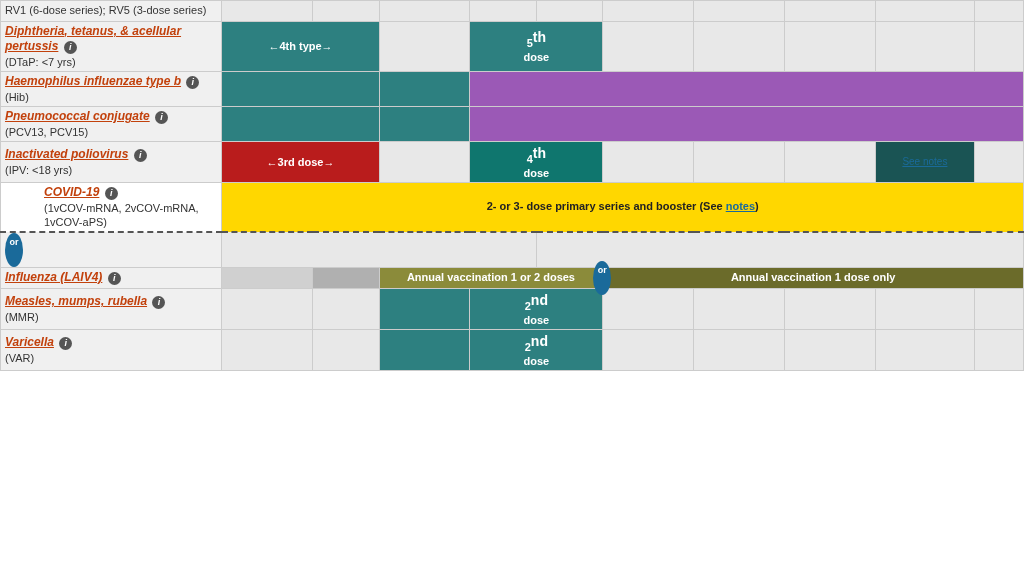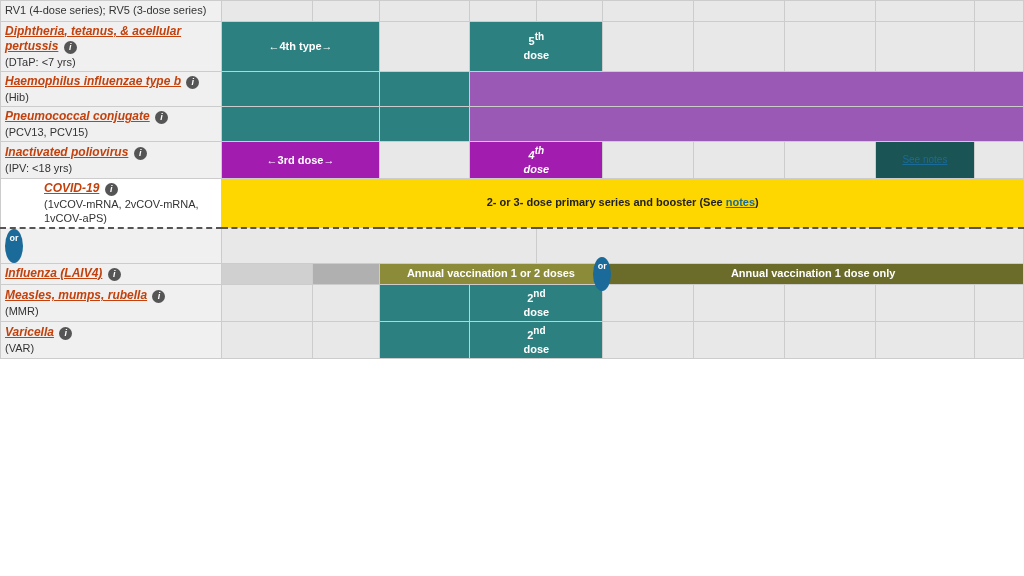--- a/index.html
+++ b/index.html
@@ -75,21 +75,21 @@
       border-radius: 50%;
       width: 18px;
       height: 34px;
       text-align: center;
       line-height: 18px;
       font-size: 9px;
       font-weight: bold;
     }
 
     sup {
-      font-size: 10px;
+      font-size: 14px;
       margin-top: 44px;
     }
 
     .notes-link {
       color: #1a6a9a;
       text-decoration: underline;
       cursor: pointer;
     }
 
     .see-notes {
@@ -112,21 +112,21 @@
     <col style="width:82px">
     <col style="width:82px">
     <col style="width:82px">
     <col style="width:90px">
     <col style="width:44px">
   </colgroup>
   <tbody>
 
     <tr>
       <td class="vaccine-col">
-        <span class="vaccine-sub">RV1 (4-dose series); RV5 (3-dose series)</span>
+        <span class="vaccine-sub">RV1 (6-dose series); RV5 (3-dose series)</span>
       </td>
       <td class="empty-cell"></td>
       <td class="empty-cell"></td>
       <td class="empty-cell"></td>
       <td class="empty-cell"></td>
       <td class="empty-cell"></td>
       <td class="empty-cell"></td>
       <td class="empty-cell"></td>
       <td class="empty-cell"></td>
       <td class="empty-cell"></td>
@@ -188,25 +188,25 @@
     </tr>
 
     <tr>
       <td class="vaccine-col">
         <div>
           <span class="vaccine-name">Inactivated poliovirus</span>
           <span class="info-icon">i</span>
         </div>
         <div class="vaccine-sub">(IPV: &lt;18 yrs)</div>
       </td>
-      <td colspan="2" style="background:#a21caf;">
+      <td colspan="2" style="background:#b91c1c;">
         <div class="dose-label" style="color:#fff;">←3rd dose→</div>
       </td>
       <td class="empty-cell"></td>
-      <td colspan="2" style="background:#a21caf; text-align:center;font-style:italic;">
+      <td colspan="2" style="background:#0f766e; text-align:center;">
         <div class="dose-label" style="color:#fff;">4<sup>th</sup><br>dose</div>
       </td>
       <td class="empty-cell"></td>
       <td class="empty-cell"></td>
       <td class="empty-cell"></td>
 
       <td style="background:#1a5454; text-align:center;">
         <span class="see-notes">See notes</span>
       </td>
       <td class="empty-cell"></td>

